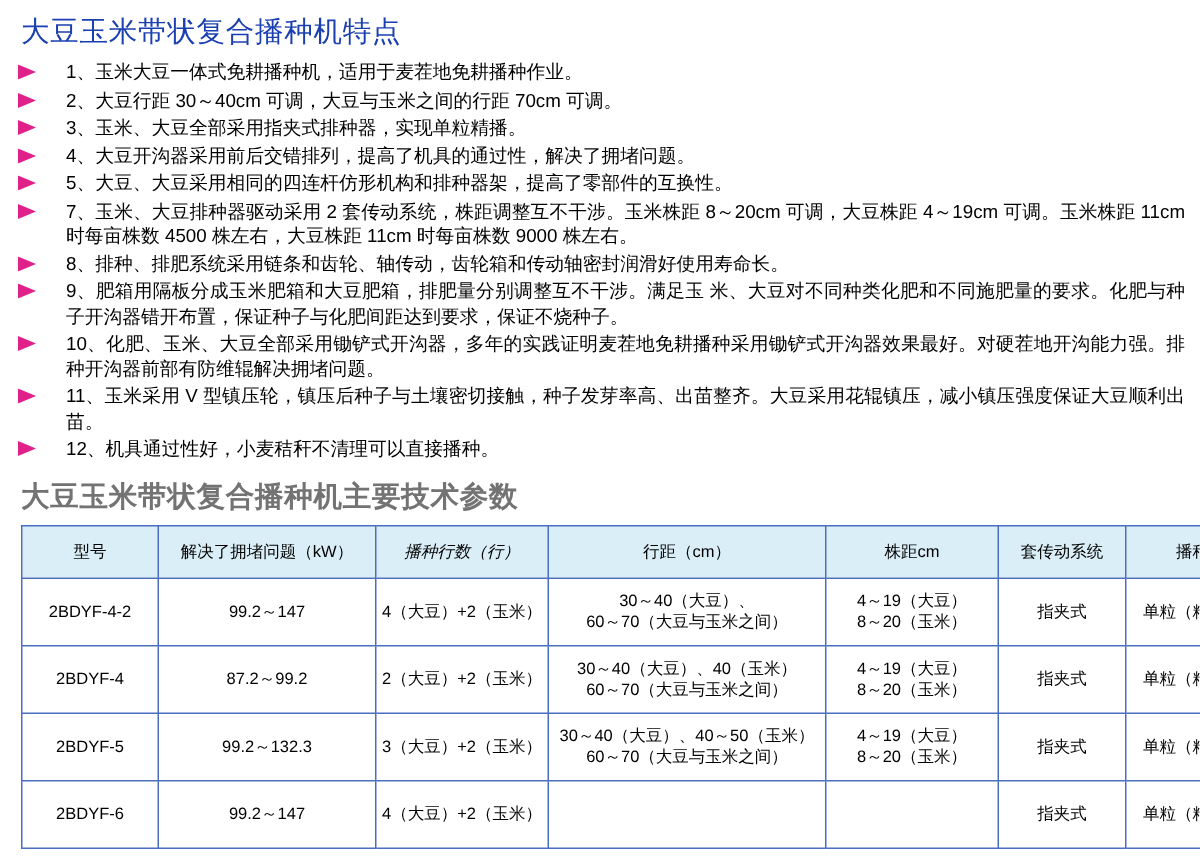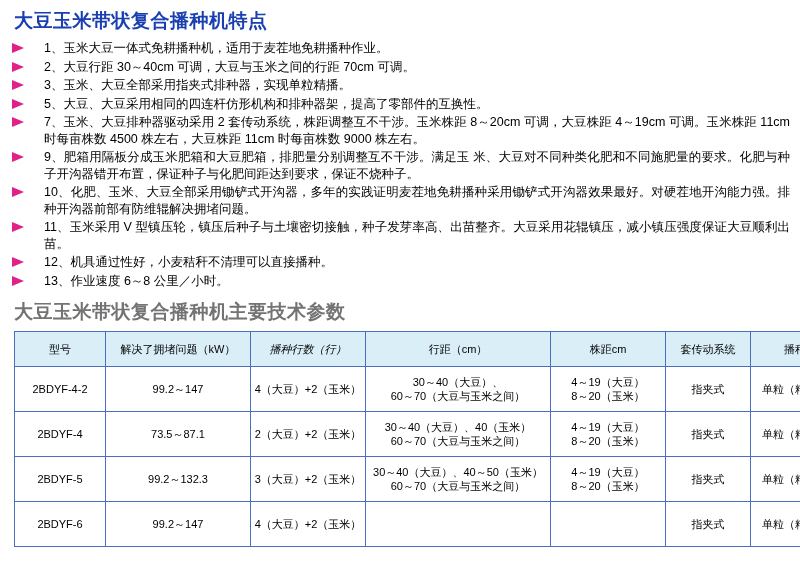--- a/index.html
+++ b/index.html
@@ -16,21 +16,21 @@
   }
   .page {
     position: relative;
     width: 800px;
     height: 574px;
     padding: 0;
     box-sizing: border-box;
   }
   .title {
     font-size: 19px;
-    font-weight: bold;
+    font-weight: normal;
     color: #1a3fb0;
     margin: 8px 16px 6px 14px;
     letter-spacing: 0.5px;
   }
   .title2 {
     font-size: 19px;
     font-weight: bold;
     color: #737373;
     margin: 10px 0 6px 14px;
     letter-spacing: 0.5px;
@@ -125,36 +125,52 @@
           </svg>
         </span>
       <span class="btext">3、玉米、大豆全部采用指夹式排种器，实现单粒精播。</span>
     </div>
     <div class="bullet-row">
       <span class="arrow">
           <svg width="12" height="10" viewBox="0 0 12 10">
             <polygon points="0,0 12,5 0,10" fill="#e0218a"></polygon>
           </svg>
         </span>
+      <span class="btext">4、大豆开沟器采用前后交错排列，提高了机具的通过性，解决了拥堵问题。</span>
+    </div>
+    <div class="bullet-row">
+      <span class="arrow">
+          <svg width="12" height="10" viewBox="0 0 12 10">
+            <polygon points="0,0 12,5 0,10" fill="#e0218a"></polygon>
+          </svg>
+        </span>
       <span class="btext">5、大豆、大豆采用相同的四连杆仿形机构和排种器架，提高了零部件的互换性。</span>
     </div>
     <div class="bullet-row">
       <span class="arrow">
           <svg width="12" height="10" viewBox="0 0 12 10">
             <polygon points="0,0 12,5 0,10" fill="#e0218a"></polygon>
           </svg>
         </span>
       <span class="btext">7、玉米、大豆排种器驱动采用 2 套传动系统，株距调整互不干涉。玉米株距 8～20cm 可调，大豆株距 4～19cm 可调。玉米株距 11cm 时每亩株数 4500 株左右，大豆株距 11cm 时每亩株数 9000 株左右。</span>
     </div>
     <div class="bullet-row">
       <span class="arrow">
           <svg width="12" height="10" viewBox="0 0 12 10">
             <polygon points="0,0 12,5 0,10" fill="#e0218a"></polygon>
           </svg>
         </span>
+      <span class="btext">8、排种、排肥系统采用链条和齿轮、轴传动，齿轮箱和传动轴密封润滑好使用寿命长。</span>
+    </div>
+    <div class="bullet-row">
+      <span class="arrow">
+          <svg width="12" height="10" viewBox="0 0 12 10">
+            <polygon points="0,0 12,5 0,10" fill="#e0218a"></polygon>
+          </svg>
+        </span>
       <span class="btext">9、肥箱用隔板分成玉米肥箱和大豆肥箱，排肥量分别调整互不干涉。满足玉 米、大豆对不同种类化肥和不同施肥量的要求。化肥与种子开沟器错开布置，保证种子与化肥间距达到要求，保证不烧种子。</span>
     </div>
     <div class="bullet-row">
       <span class="arrow">
           <svg width="12" height="10" viewBox="0 0 12 10">
             <polygon points="0,0 12,5 0,10" fill="#e0218a"></polygon>
           </svg>
         </span>
       <span class="btext">10、化肥、玉米、大豆全部采用锄铲式开沟器，多年的实践证明麦茬地免耕播种采用锄铲式开沟器效果最好。对硬茬地开沟能力强。排种开沟器前部有防维辊解决拥堵问题。</span>
     </div>
@@ -166,28 +182,20 @@
         </span>
       <span class="btext">11、玉米采用 V 型镇压轮，镇压后种子与土壤密切接触，种子发芽率高、出苗整齐。大豆采用花辊镇压，减小镇压强度保证大豆顺利出苗。</span>
     </div>
     <div class="bullet-row">
       <span class="arrow">
           <svg width="12" height="10" viewBox="0 0 12 10">
             <polygon points="0,0 12,5 0,10" fill="#e0218a"></polygon>
           </svg>
         </span>
       <span class="btext">12、机具通过性好，小麦秸秆不清理可以直接播种。</span>
-    </div>
-    <div class="bullet-row">
-      <span class="arrow">
-          <svg width="12" height="10" viewBox="0 0 12 10">
-            <polygon points="0,0 12,5 0,10" fill="#e0218a"></polygon>
-          </svg>
-        </span>
-      <span class="btext">13、作业速度 6～8 公里／小时。</span>
     </div>
   </div>
 
   <div class="title2">大豆玉米带状复合播种机主要技术参数</div>
 
   <table class="specs">
     <thead>
       <tr>
         <th class="col1">型号</th>
         <th class="col2">解决了拥堵问题（kW）</th>
@@ -209,21 +217,21 @@
         </td>
         <td>
           <span class="cellline">4～19（大豆）</span>
           <span class="cellline">8～20（玉米）</span>
         </td>
         <td>指夹式</td>
         <td>单粒（精密）播种</td>
       </tr>
       <tr>
         <td>2BDYF-4</td>
-        <td>73.5～87.1</td>
+        <td>87.2～99.2</td>
         <td>2（大豆）+2（玉米）</td>
         <td>
           <span class="cellline">30～40（大豆）、40（玉米）</span>
           <span class="cellline">60～70（大豆与玉米之间）</span>
         </td>
         <td>
           <span class="cellline">4～19（大豆）</span>
           <span class="cellline">8～20（玉米）</span>
         </td>
         <td>指夹式</td>

